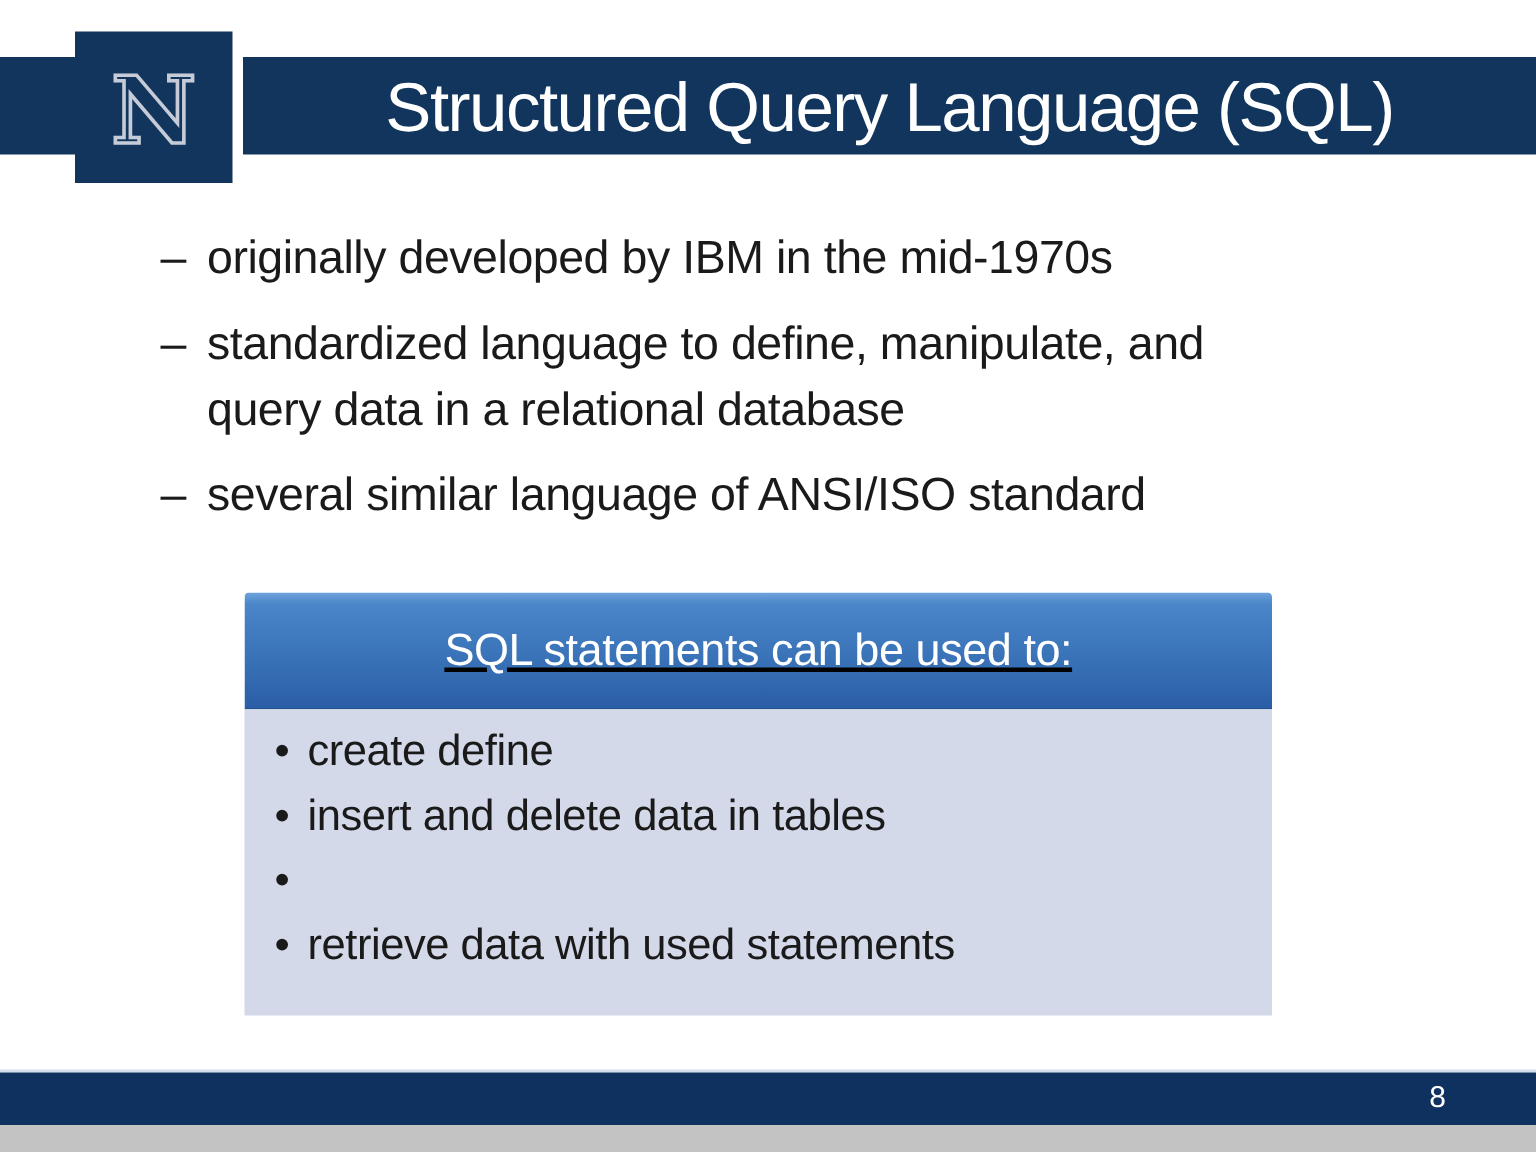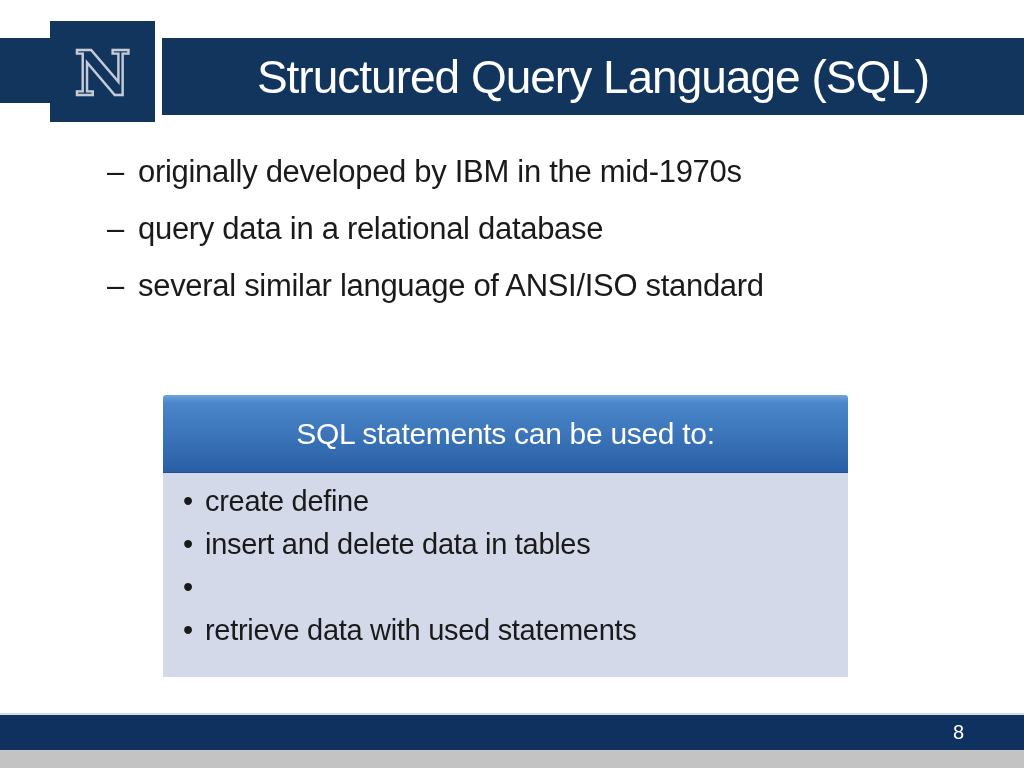--- a/index.html
+++ b/index.html
@@ -4,37 +4,37 @@
 <style>
   html,body{margin:0;padding:0;}
   body{width:1024px;height:768px;overflow:hidden;background:#ffffff;
        font-family:"Liberation Sans",sans-serif;}
   .slide{position:relative;width:1024px;height:768px;background:#ffffff;}
 
   
   .left-strip{position:absolute;left:0;top:38px;width:50px;height:65px;background:#12355e;}
   .logo-box{position:absolute;left:50px;top:21px;width:105px;height:101px;background:#12355e;
             display:flex;align-items:center;justify-content:center;}
-  .title-bar{position:absolute;left:162px;top:38px;width:862px;height:77px;background:#12355e;
+  .title-bar{position:absolute;left:162px;top:38px;width:862px;height:65px;background:#12355e;
              display:flex;align-items:center;justify-content:center;}
   .title-bar span{color:#ffffff;font-size:46px;letter-spacing:-1px;white-space:nowrap;}
 
   
   .bullets{position:absolute;left:107px;top:150px;width:820px;color:#1a1a1a;}
   .bullet{display:flex;margin-bottom:13px;font-size:31px;line-height:44px;letter-spacing:-0.3px;}
   .bullet .marker{flex:0 0 31px;}
   .bullet .lines{flex:1;}
   .bullet .lines span{display:block;}
 
   
   .callout{position:absolute;left:163px;top:395px;width:685px;}
   .callout-header{height:77px;border-radius:3px 3px 0 0;
       background:linear-gradient(180deg,#6fa3de 0%,#4a86c9 10%,#3a73b8 55%,#2a5ea6 100%);
       border-bottom:1px solid #24518f;
-      display:flex;align-items:center;justify-content:center;}
+      display:flex;align-items:center;justify-content:center;text-decoration:underline;}
   .callout-header span{color:#ffffff;font-size:30px;letter-spacing:-0.3px;}
   .callout-body{background:#d3d9e9;padding:7px 10px 25px 20px;}
   .callout-item{display:flex;font-size:29px;line-height:43px;color:#1a1a1a;letter-spacing:-0.3px;}
   .callout-item .dot{flex:0 0 22px;}
 
   
   .footer-line{position:absolute;left:0;top:713px;width:1024px;height:2px;background:#d2deee;}
   .footer-bar{position:absolute;left:0;top:715px;width:1024px;height:35px;background:#0e3160;
               display:flex;align-items:center;justify-content:flex-end;}
   .footer-bar .page-num{color:#ffffff;font-size:20px;padding-right:60px;}
@@ -62,20 +62,21 @@
     <div class="bullet">
       <span class="marker">–</span>
       <span class="lines">
         <span>originally developed by IBM in the mid-1970s</span>
       </span>
     </div>
 
     <div class="bullet">
       <span class="marker">–</span>
       <span class="lines">
+        <span>standardized language to define, manipulate, and</span>
         <span>query data in a relational database</span>
       </span>
     </div>
 
     <div class="bullet">
       <span class="marker">–</span>
       <span class="lines">
         <span>several similar language of ANSI/ISO standard</span>
       </span>
     </div>

